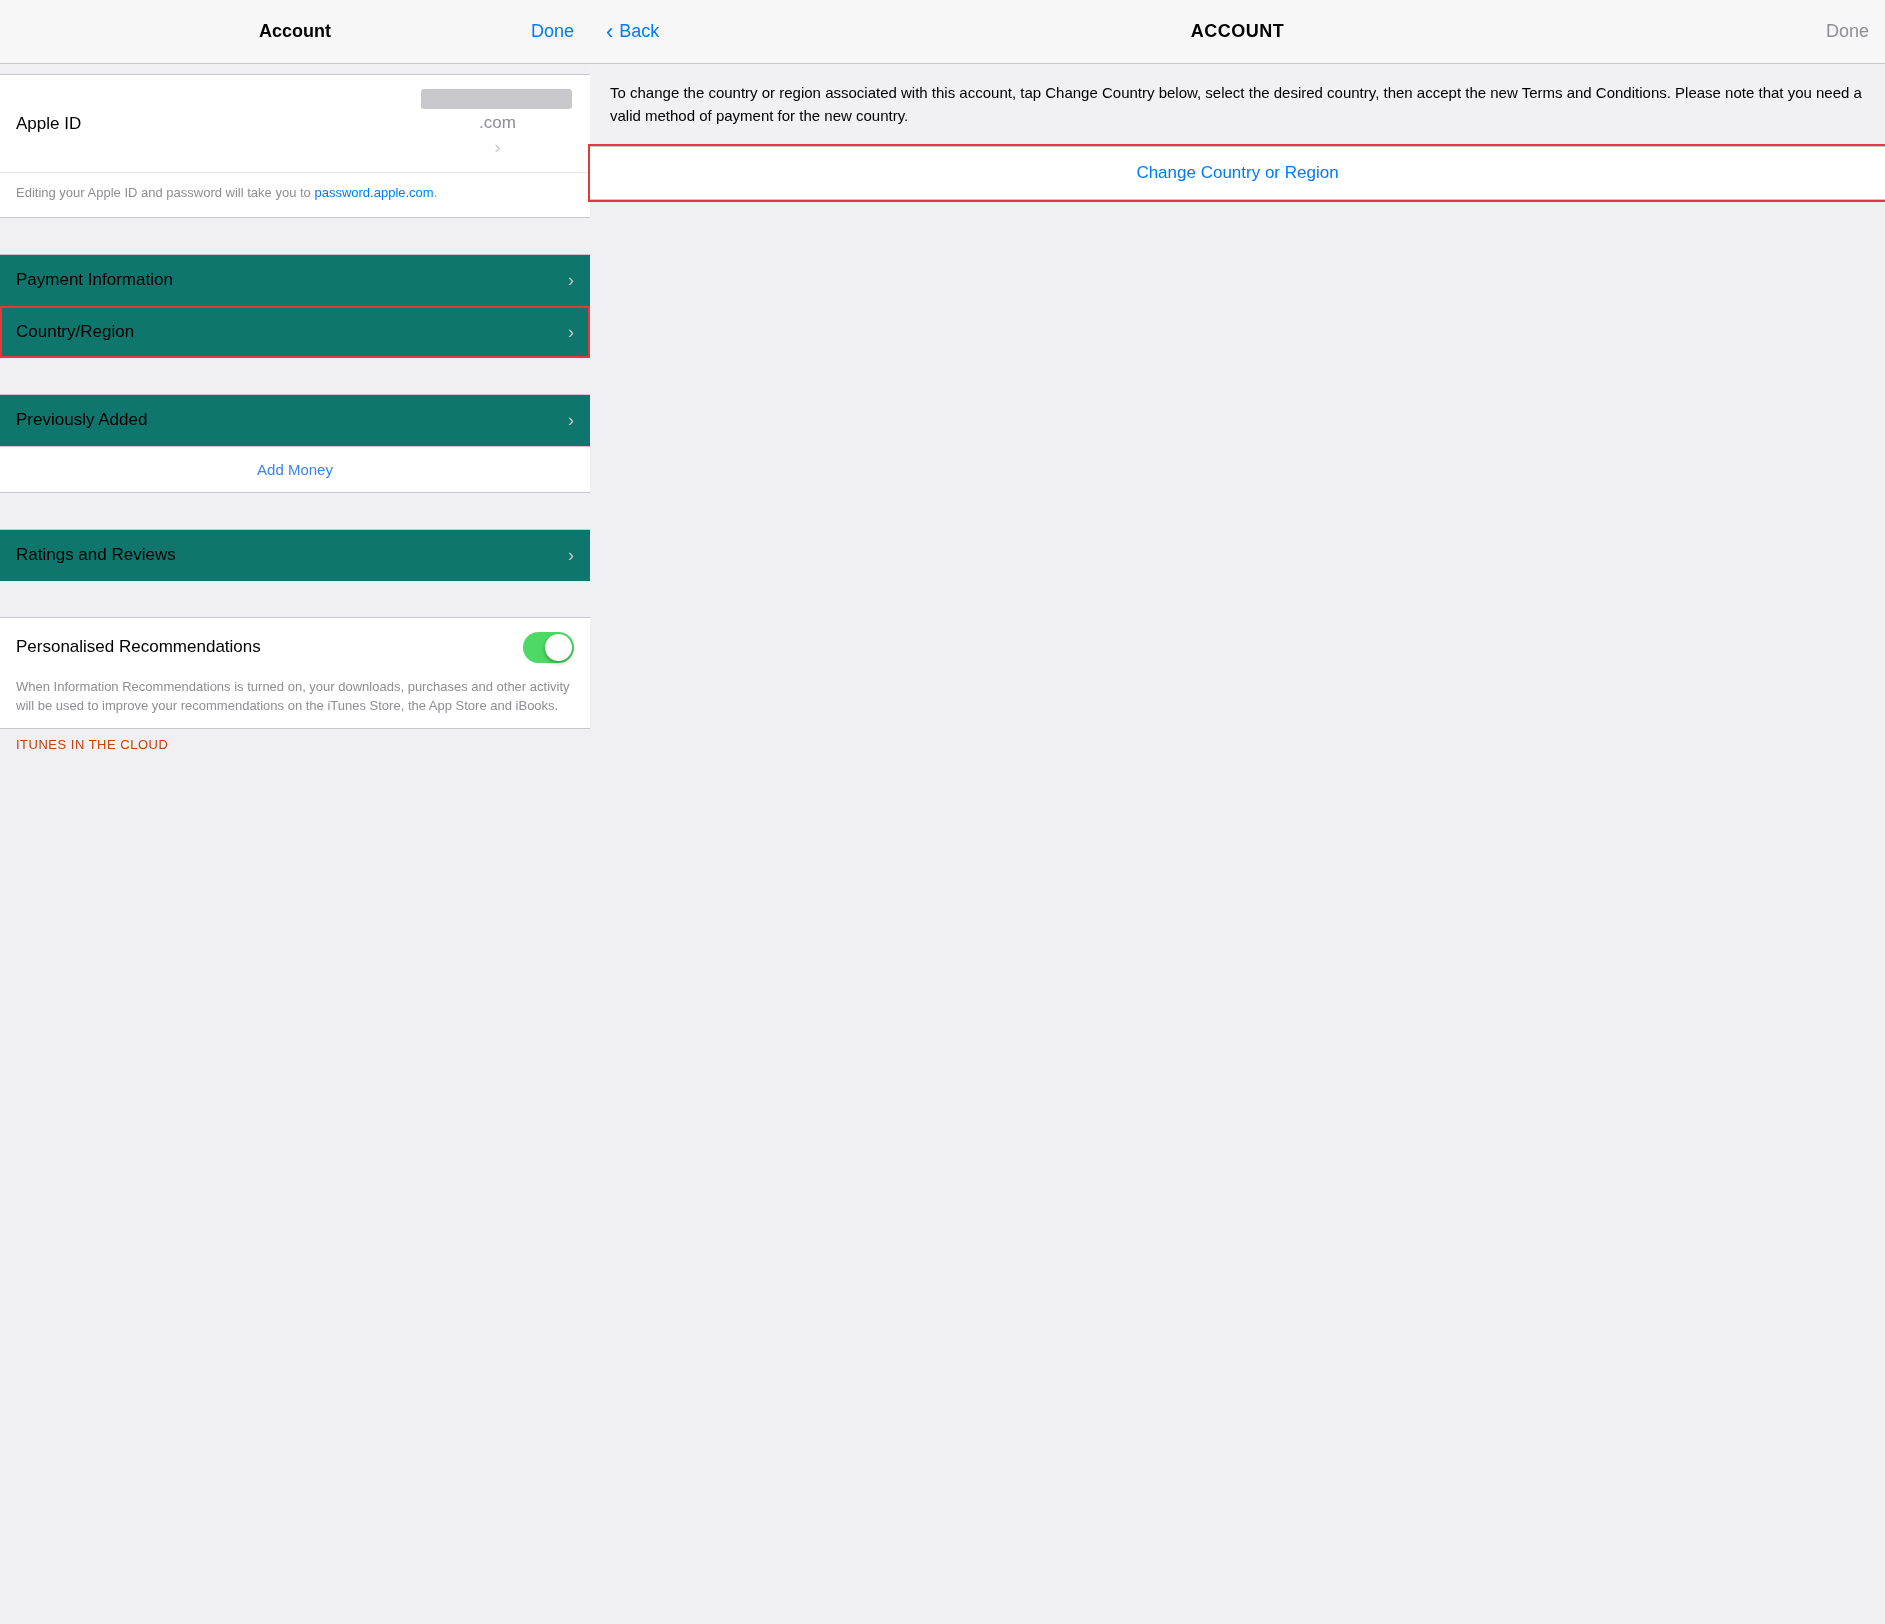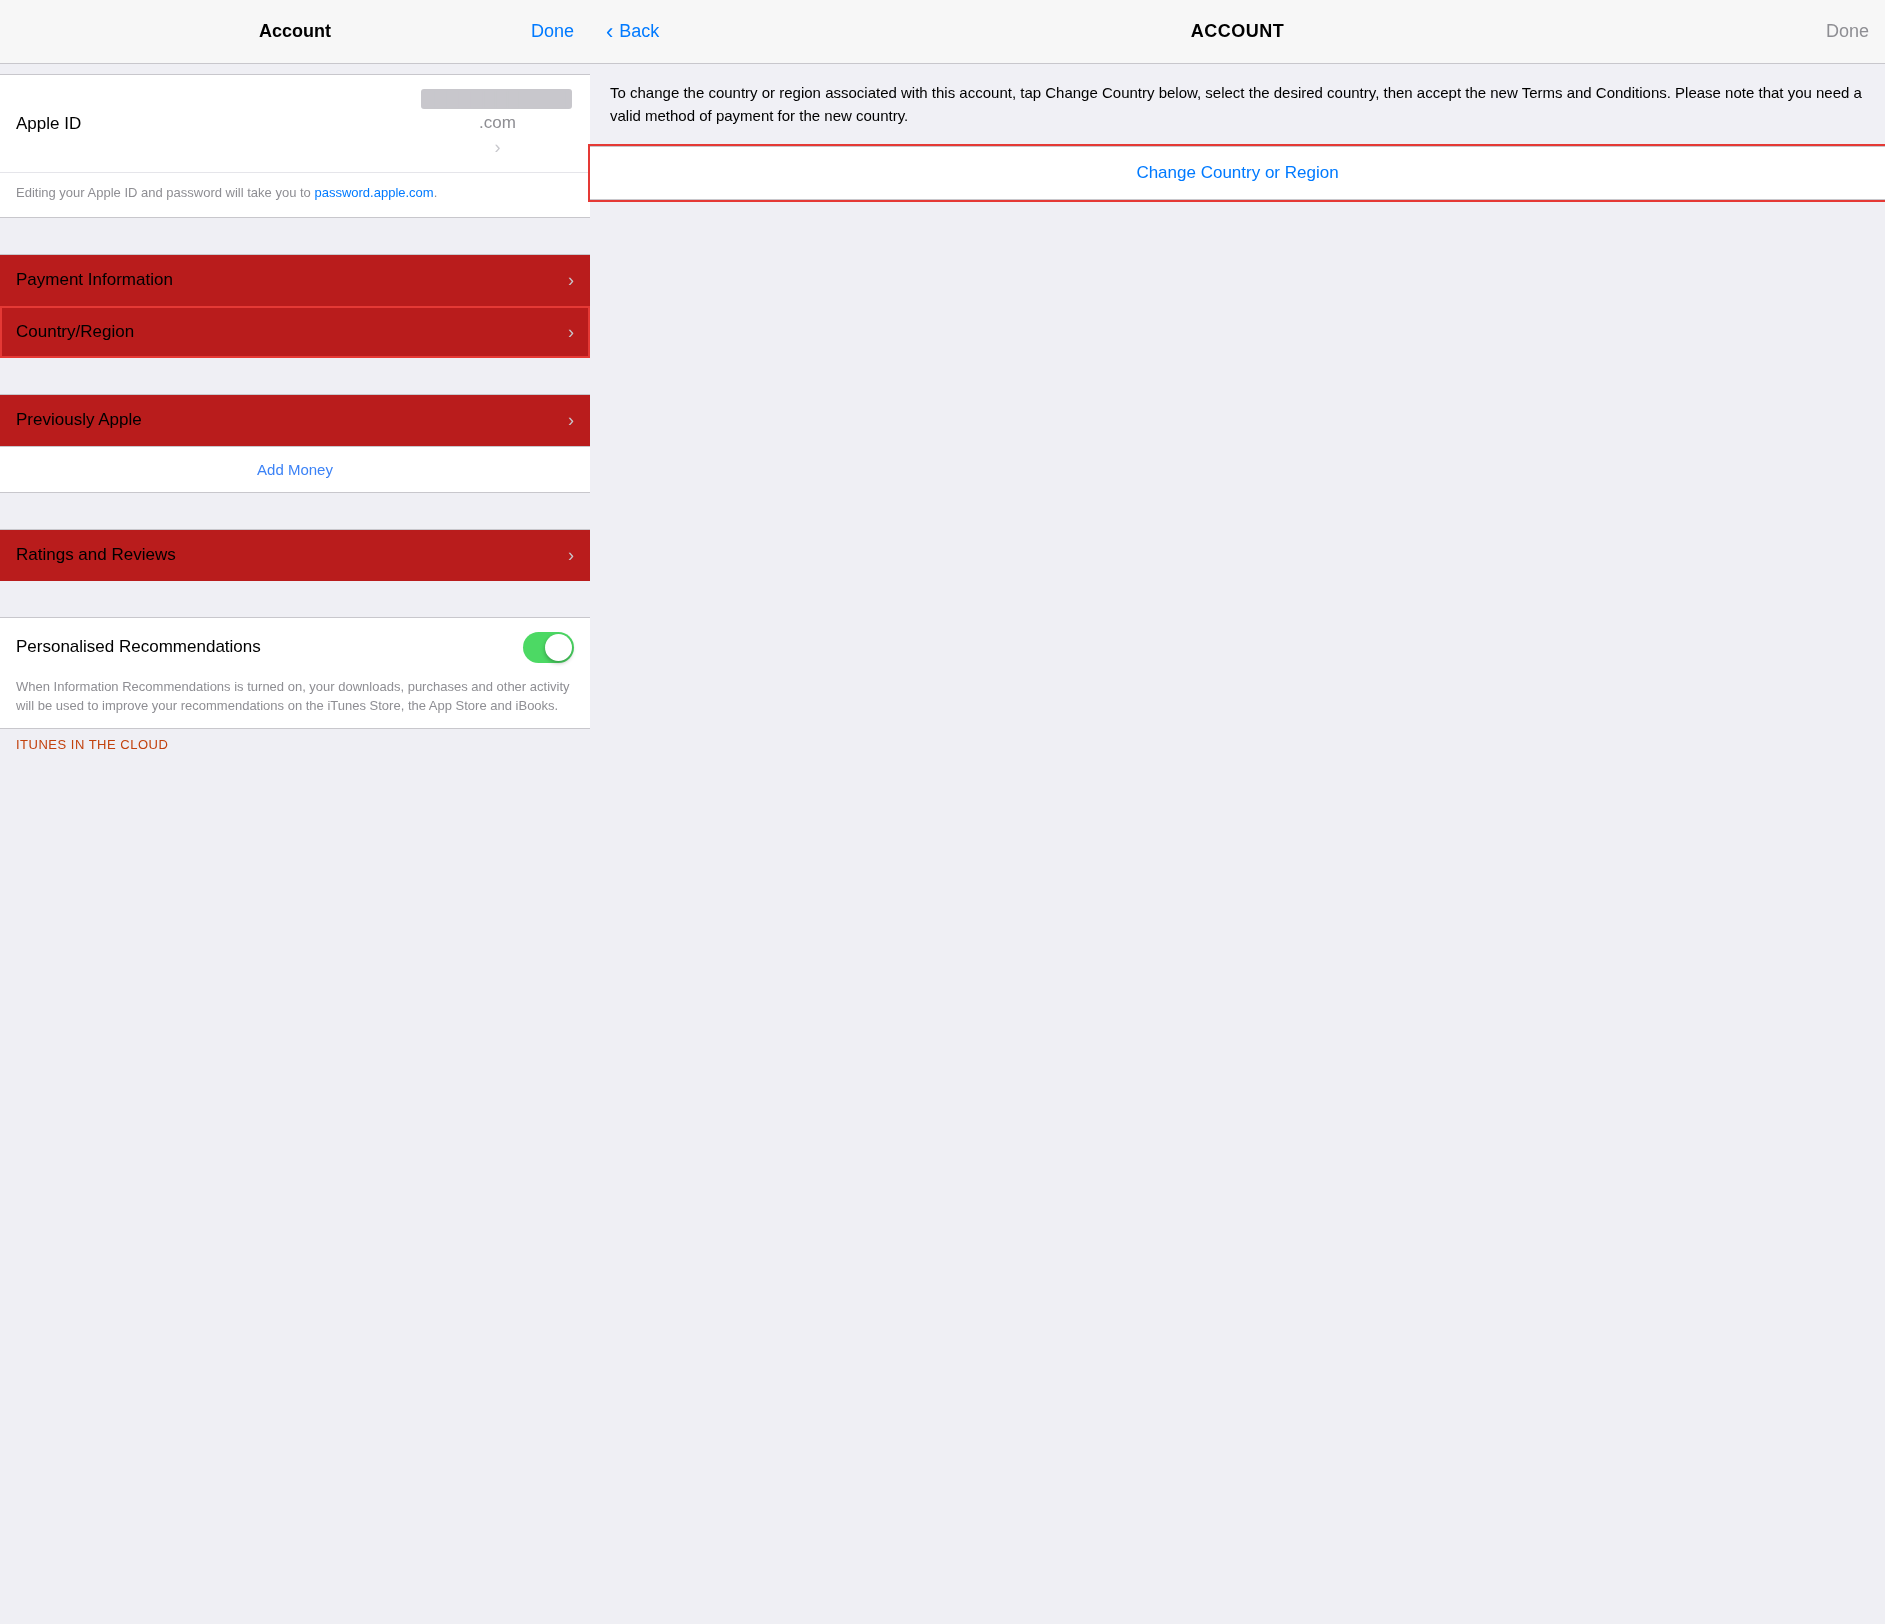--- a/index.html
+++ b/index.html
@@ -49,21 +49,21 @@
       height: 36px;
       background: #efeff4;
     }
 
     .section-divider-small {
       height: 10px;
       background: #efeff4;
     }
 
     .list-item {
-      background: #b91c1c;
+      background: #0f766e;
       border-top: 1px solid #c8c7cc;
       display: flex;
       align-items: center;
       justify-content: space-between;
       padding: 0 16px;
       min-height: 52px;
     }
 
     .list-item:last-child {
       border-bottom: 1px solid #c8c7cc;
@@ -337,21 +337,21 @@
   <div class="list-item highlighted-item">
     <span class="list-item-label">Country/Region</span>
     <span class="list-item-value">
       <span class="chevron">›</span>
     </span>
   </div>
 
   <div class="section-divider"></div>
 
   <div class="list-item">
-    <span class="list-item-label">Previously Apple</span>
+    <span class="list-item-label">Previously Added</span>
     <span class="list-item-value">
       <span class="chevron">›</span>
     </span>
   </div>
 
   <div class="add-money-row">
     <span class="add-money-label">Add Money</span>
   </div>
 
   <div class="section-divider"></div>

